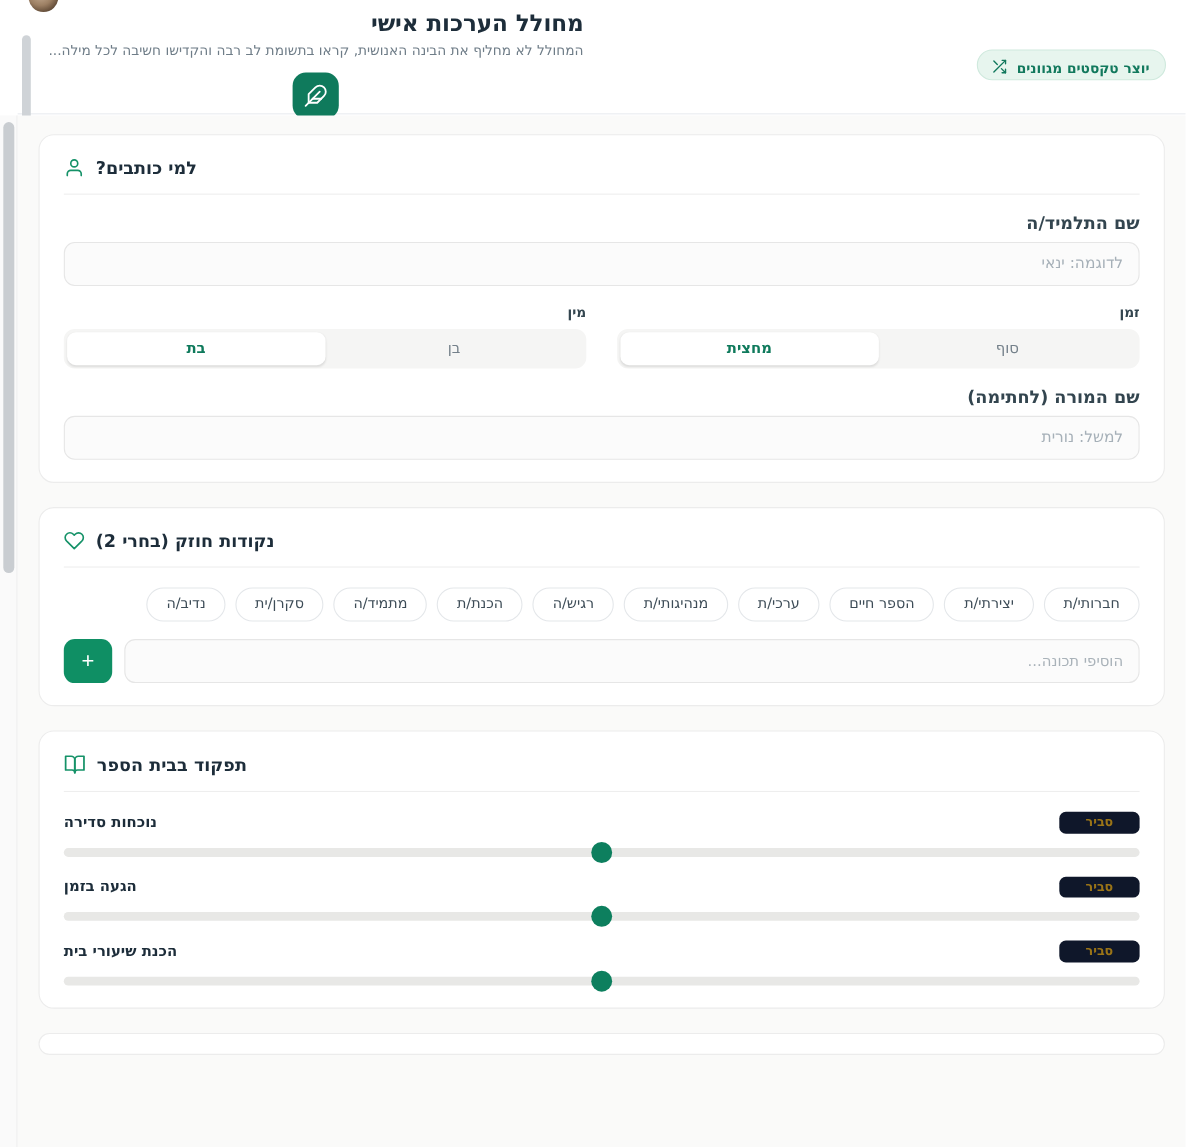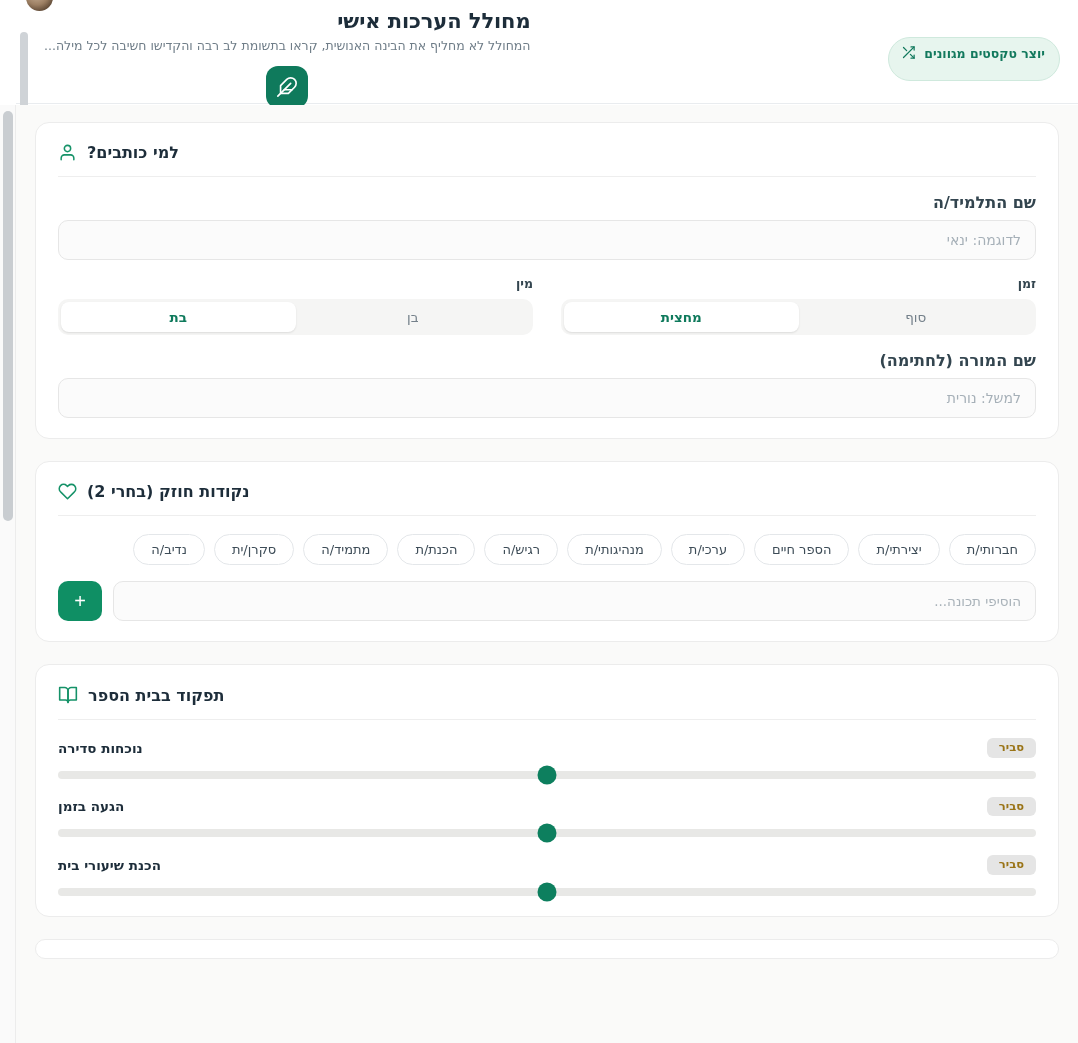--- a/index.html
+++ b/index.html
@@ -81,21 +81,21 @@
   .pill-badge {
     display: inline-flex;
     align-items: center;
     gap: 8px;
     background: #e7f5ee;
     border: 1px solid #cfe9dd;
     color: #12795d;
     font-size: 12.5px;
     font-weight: 600;
     border-radius: 999px;
-    padding: 7px 14px 17px 12px;
+    padding: 7px 14px 1px 12px;
     white-space: nowrap;
   }
 
   
   .body-area {
     position: absolute;
     top: 105px; right: 0;
     width: 1062px;
     height: 938px;
     background: #fafaf9;
@@ -273,26 +273,26 @@
     flex-direction: row-reverse;
     align-items: center;
     justify-content: space-between;
   }
   .slider-name {
     font-size: 13.5px;
     color: #1d2d3a;
     font-weight: 600;
   }
   .slider-badge {
-    background: #e5e5e5;
+    background: #0f172a;
     color: #9a7417;
     border-radius: 6px;
     font-size: 11.5px;
     font-weight: 600;
-    padding: 4px 12px;
+    padding: 4px 24px;
     line-height: 1;
   }
   .slider-rail {
     position: relative;
     margin-top: 13px;
     height: 8px;
     border-radius: 5px;
     background: #e8e8e6;
   }
   .slider-thumb {

